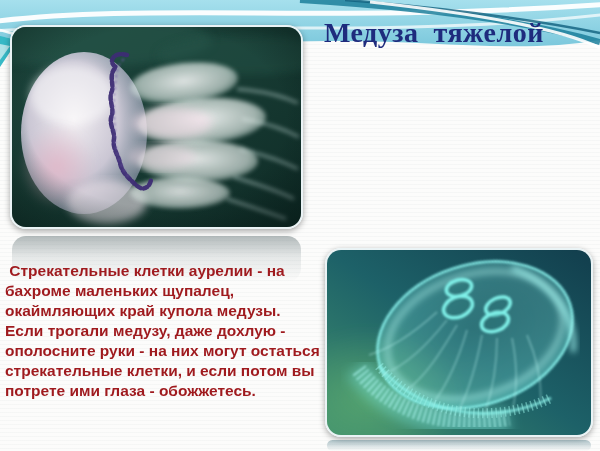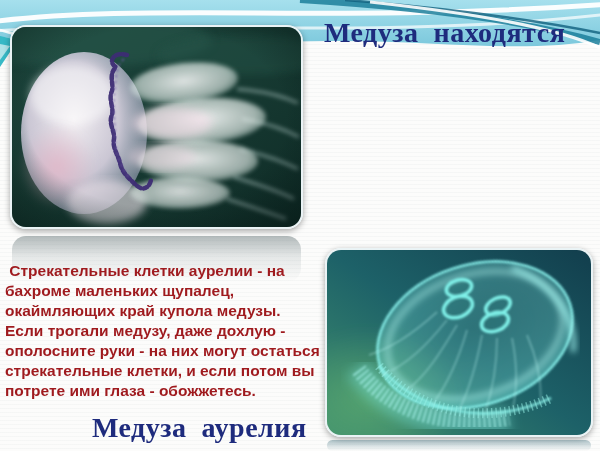--- a/index.html
+++ b/index.html
@@ -113,32 +113,31 @@
         <ellipse cx="150" cy="130" rx="34" ry="13" fill="#f5dde8" opacity="0.45" filter="url(#b4)"></ellipse>
       </g>
 
       <path d="M115,28 C100,24 96,36 104,40 C96,48 102,56 100,64 C96,72 102,80 100,88 C96,96 103,104 102,112 C100,120 106,128 108,136 C110,146 118,152 124,158 C130,164 137,162 139,153" fill="none" stroke="#3d2c74" stroke-width="4.5" stroke-linecap="round" stroke-dasharray="4.5 2.5" opacity="0.95"></path>
       <path d="M112,32 C104,38 104,50 103,62 C100,78 103,94 103,110 C103,126 109,140 118,152" fill="none" stroke="#6a58a0" stroke-width="1.8" stroke-dasharray="3 3" opacity="0.7" filter="url(#b1)"></path>
       <rect width="289" height="200" fill="url(#vig1)"></rect>
     </svg>
   </div>
   <div class="refl refl1"></div>
 
-  <div class="title title-top">Медуза  находятся</div>
+  <div class="title title-top">Медуза  тяжелой</div>
 
 
   <div class="para para-bottom"> Стрекательные клетки аурелии - на
 бахроме маленьких щупалец,
 окаймляющих край купола медузы.
 Если трогали медузу, даже дохлую -
 ополосните руки - на них могут остаться
 стрекательные клетки, и если потом вы
 потрете ими глаза - обожжетесь.</div>
 
-  <div class="title title-bottom">Медуза  аурелия</div>
 
   <div class="photo photo2">
     <svg width="264" height="185" viewBox="0 0 264 185" aria-hidden="true">
       <defs>
         <linearGradient id="bg2" x1="1" y1="0" x2="0" y2="1">
           <stop offset="0" stop-color="#123e4d"></stop>
           <stop offset="0.5" stop-color="#1d6168"></stop>
           <stop offset="1" stop-color="#3f8f6e"></stop>
         </linearGradient>
         <radialGradient id="greenGlow" cx="50%" cy="50%" r="50%">

